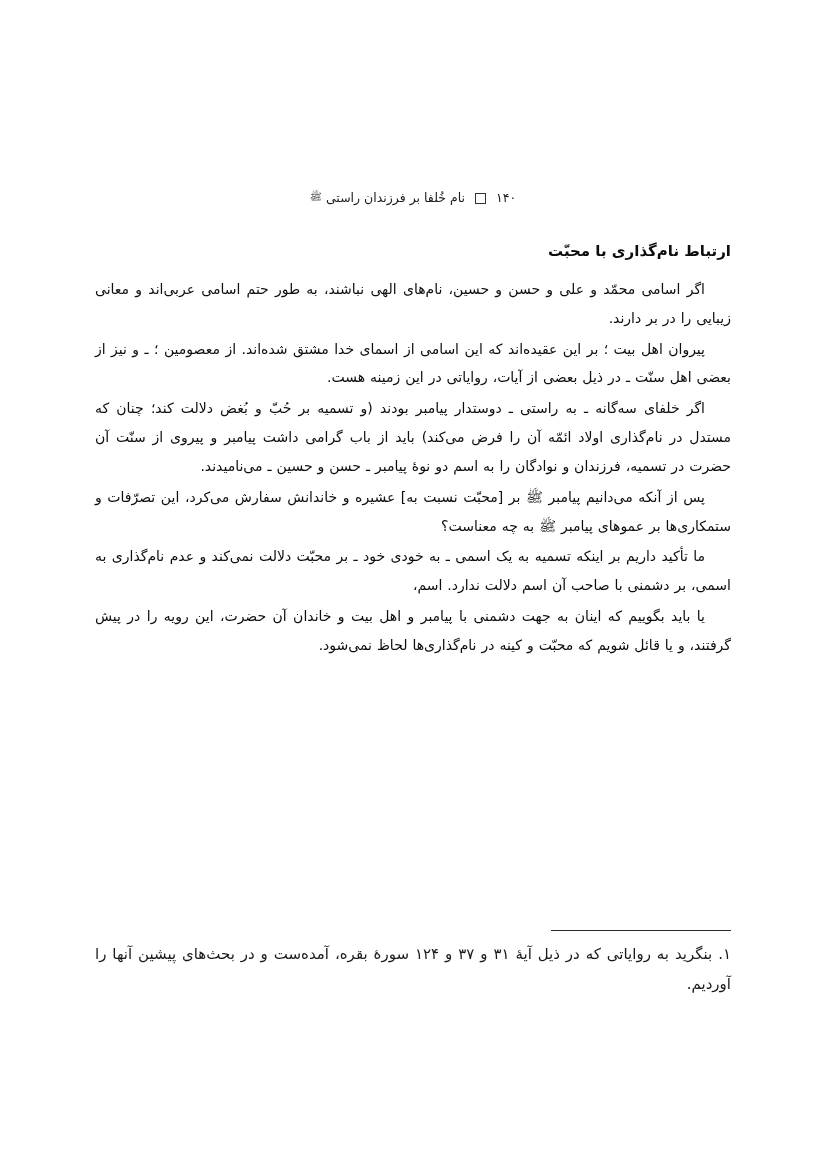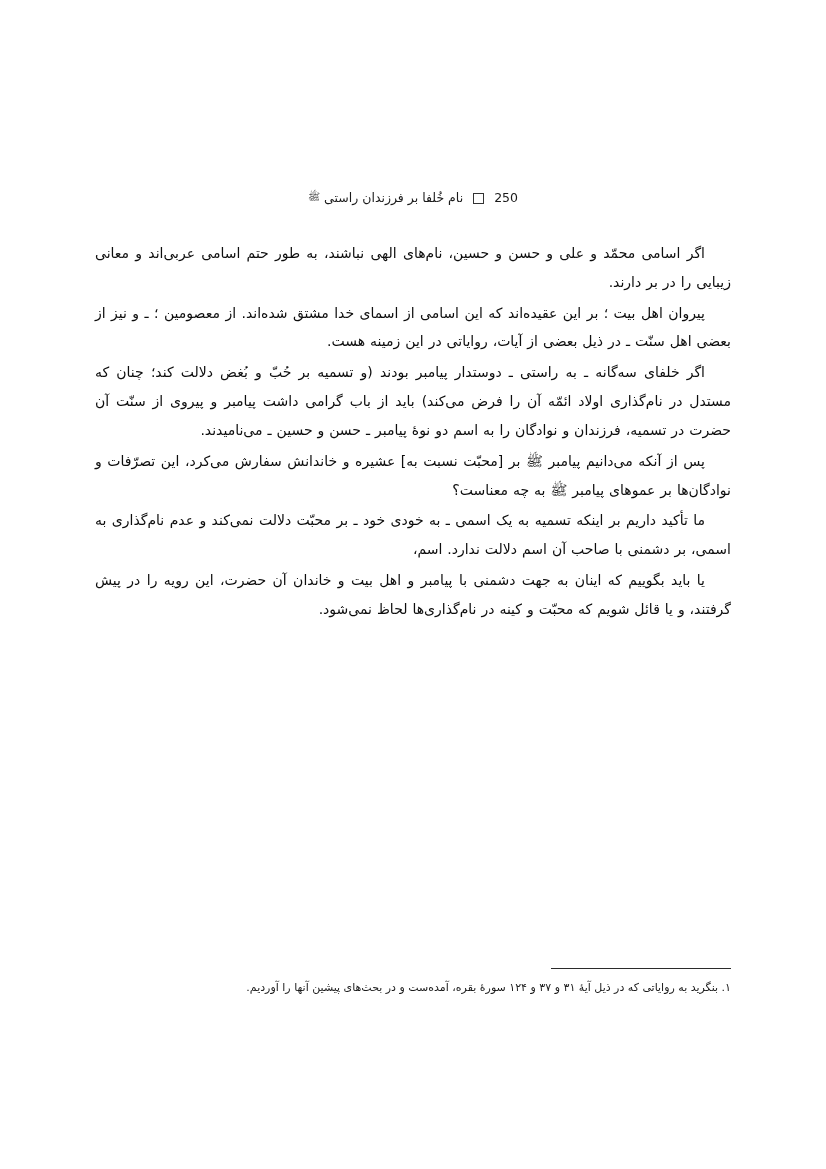--- a/index.html
+++ b/index.html
@@ -76,43 +76,44 @@
   .footnote-rule {
     border: 0;
     border-top: 1px solid #2b2b2b;
     width: 180px;
     margin: 0 0 8px auto;
   }
   p.footnote {
     direction: rtl;
     text-align: justify;
     text-align-last: right;
-    font-size: 11px;
+    font-size: 15px;
     line-height: 2.0;
     margin: 0;
     color: #1a1a1a;
   }
 </style>
 </head>
 <body>
 
 <div class="page">
 
   <div class="running-head">
-    <span class="page-num">250</span>
+    <span class="page-num">۱۴۰</span>
     <span class="sep"></span>
     <span>نام خُلفا بر فرزندان راستی</span>
     <span class="honorific">ﷺ</span>
   </div>
 
+  <h2 class="section-title">ارتباط نام‌گذاری با محبّت</h2>
 
   <p class="para">اگر اسامی محمّد و علی و حسن و حسین، نام‌های الهی نباشند، به طور حتم اسامی عربی‌اند و معانی زیبایی را در بر دارند.</p>
   <p class="para">پیروان اهل بیت ؛ بر این عقیده‌اند که این اسامی از اسمای خدا مشتق شده‌اند. از معصومین ؛ ـ و نیز از بعضی اهل سنّت ـ در ذیل بعضی از آیات، روایاتی در این زمینه هست.</p>
   <p class="para">اگر خلفای سه‌گانه ـ به راستی ـ دوستدار پیامبر بودند (و تسمیه بر حُبّ و بُغض دلالت کند؛ چنان که مستدل در نام‌گذاری اولاد ائمّه آن را فرض می‌کند) باید از باب گرامی داشت پیامبر و پیروی از سنّت آن حضرت در تسمیه، فرزندان و نوادگان را به اسم دو نوهٔ پیامبر ـ حسن و حسین ـ می‌نامیدند.</p>
-  <p class="para">پس از آنکه می‌دانیم پیامبر ﷺ بر [محبّت نسبت به] عشیره و خاندانش سفارش می‌کرد، این تصرّفات و نوادگان‌ها بر عموهای پیامبر ﷺ به چه معناست؟</p>
+  <p class="para">پس از آنکه می‌دانیم پیامبر ﷺ بر [محبّت نسبت به] عشیره و خاندانش سفارش می‌کرد، این تصرّفات و ستمکاری‌ها بر عموهای پیامبر ﷺ به چه معناست؟</p>
   <p class="para">ما تأکید داریم بر اینکه تسمیه به یک اسمی ـ به خودی خود ـ بر محبّت دلالت نمی‌کند و عدم نام‌گذاری به اسمی، بر دشمنی با صاحب آن اسم دلالت ندارد. اسم،</p>
   <p class="para">یا باید بگوییم که اینان به جهت دشمنی با پیامبر و اهل بیت و خاندان آن حضرت، این رویه را در پیش گرفتند، و یا قائل شویم که محبّت و کینه در نام‌گذاری‌ها لحاظ نمی‌شود.</p>
 
   <div class="footnote-wrap">
     <hr class="footnote-rule">
     <p class="footnote">
       <span>۱.</span>
       <span>بنگرید به روایاتی که در ذیل آیهٔ ۳۱ و ۳۷ و ۱۲۴ سورهٔ بقره، آمده‌ست و در بحث‌های پیشین آنها را آوردیم.</span>
     </p>
   </div>

